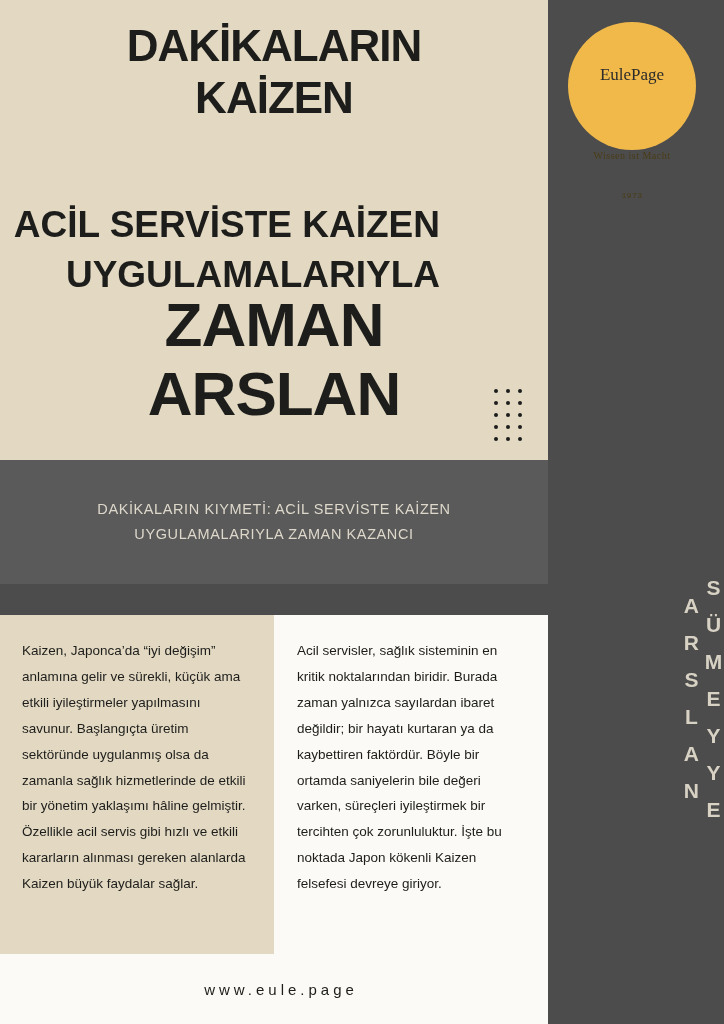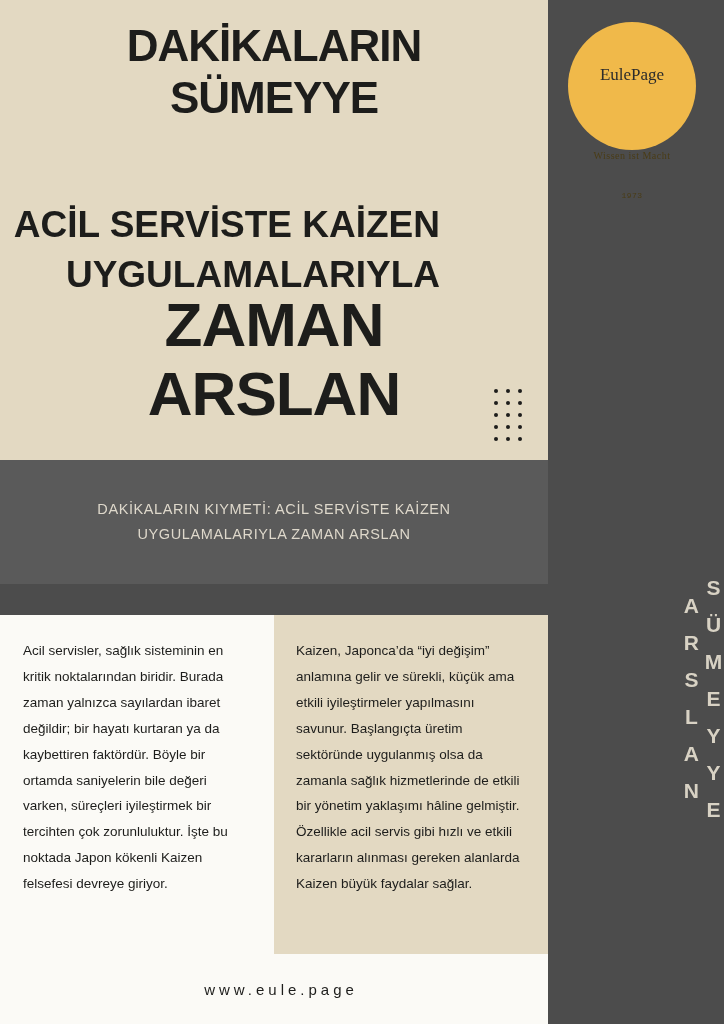--- a/index.html
+++ b/index.html
@@ -214,21 +214,21 @@
 
   <div class="right-col"></div>
   <div class="author-vertical">
     <span>SÜMEYYE ARSLAN</span>
   </div>
 
   <div class="hero">
 
     <div class="title-main">
       <span>DAKİKALARIN</span>
-      <span class="l2">SÜMEYYE</span>
+      <span class="l2">KAİZEN</span>
     </div>
 
     <div class="subtitle">
       <span>ACİL SERVİSTE KAİZEN</span><br>
       <span>UYGULAMALARIYLA</span>
     </div>
 
     <div class="title-big">
       <span>ZAMAN</span>
       <span class="l2">ARSLAN</span>
@@ -268,26 +268,26 @@
     </svg>
     <div class="logo-name">EulePage</div>
     <div class="logo-rule"></div>
     <div class="logo-motto">Wissen ist Macht</div>
     <div class="logo-year">1973</div>
   </div>
 
   <div class="caption-band">
     <div class="txt">
       <span>DAKİKALARIN KIYMETİ: ACİL SERVİSTE KAİZEN</span><br>
-      <span>UYGULAMALARIYLA ZAMAN ARSLAN</span>
+      <span>UYGULAMALARIYLA ZAMAN KAZANCI</span>
     </div>
   </div>
 
   <div class="cols">
+    <div class="col col-right">Kaizen, Japonca’da “iyi değişim” anlamına gelir ve sürekli, küçük ama etkili iyileştirmeler yapılmasını savunur. Başlangıçta üretim sektöründe uygulanmış olsa da zamanla sağlık hizmetlerinde de etkili bir yönetim yaklaşımı hâline gelmiştir. Özellikle acil servis gibi hızlı ve etkili kararların alınması gereken alanlarda Kaizen büyük faydalar sağlar.</div>
     <div class="col col-left">Acil servisler, sağlık sisteminin en kritik noktalarından biridir. Burada zaman yalnızca sayılardan ibaret değildir; bir hayatı kurtaran ya da kaybettiren faktördür. Böyle bir ortamda saniyelerin bile değeri varken, süreçleri iyileştirmek bir tercihten çok zorunluluktur. İşte bu noktada Japon kökenli Kaizen felsefesi devreye giriyor.</div>
-    <div class="col col-right">Kaizen, Japonca’da “iyi değişim” anlamına gelir ve sürekli, küçük ama etkili iyileştirmeler yapılmasını savunur. Başlangıçta üretim sektöründe uygulanmış olsa da zamanla sağlık hizmetlerinde de etkili bir yönetim yaklaşımı hâline gelmiştir. Özellikle acil servis gibi hızlı ve etkili kararların alınması gereken alanlarda Kaizen büyük faydalar sağlar.</div>
   </div>
 
   <div class="footer">
     <div class="url">www.eule.page</div>
   </div>
 
 </div>
 
 </body></html>

